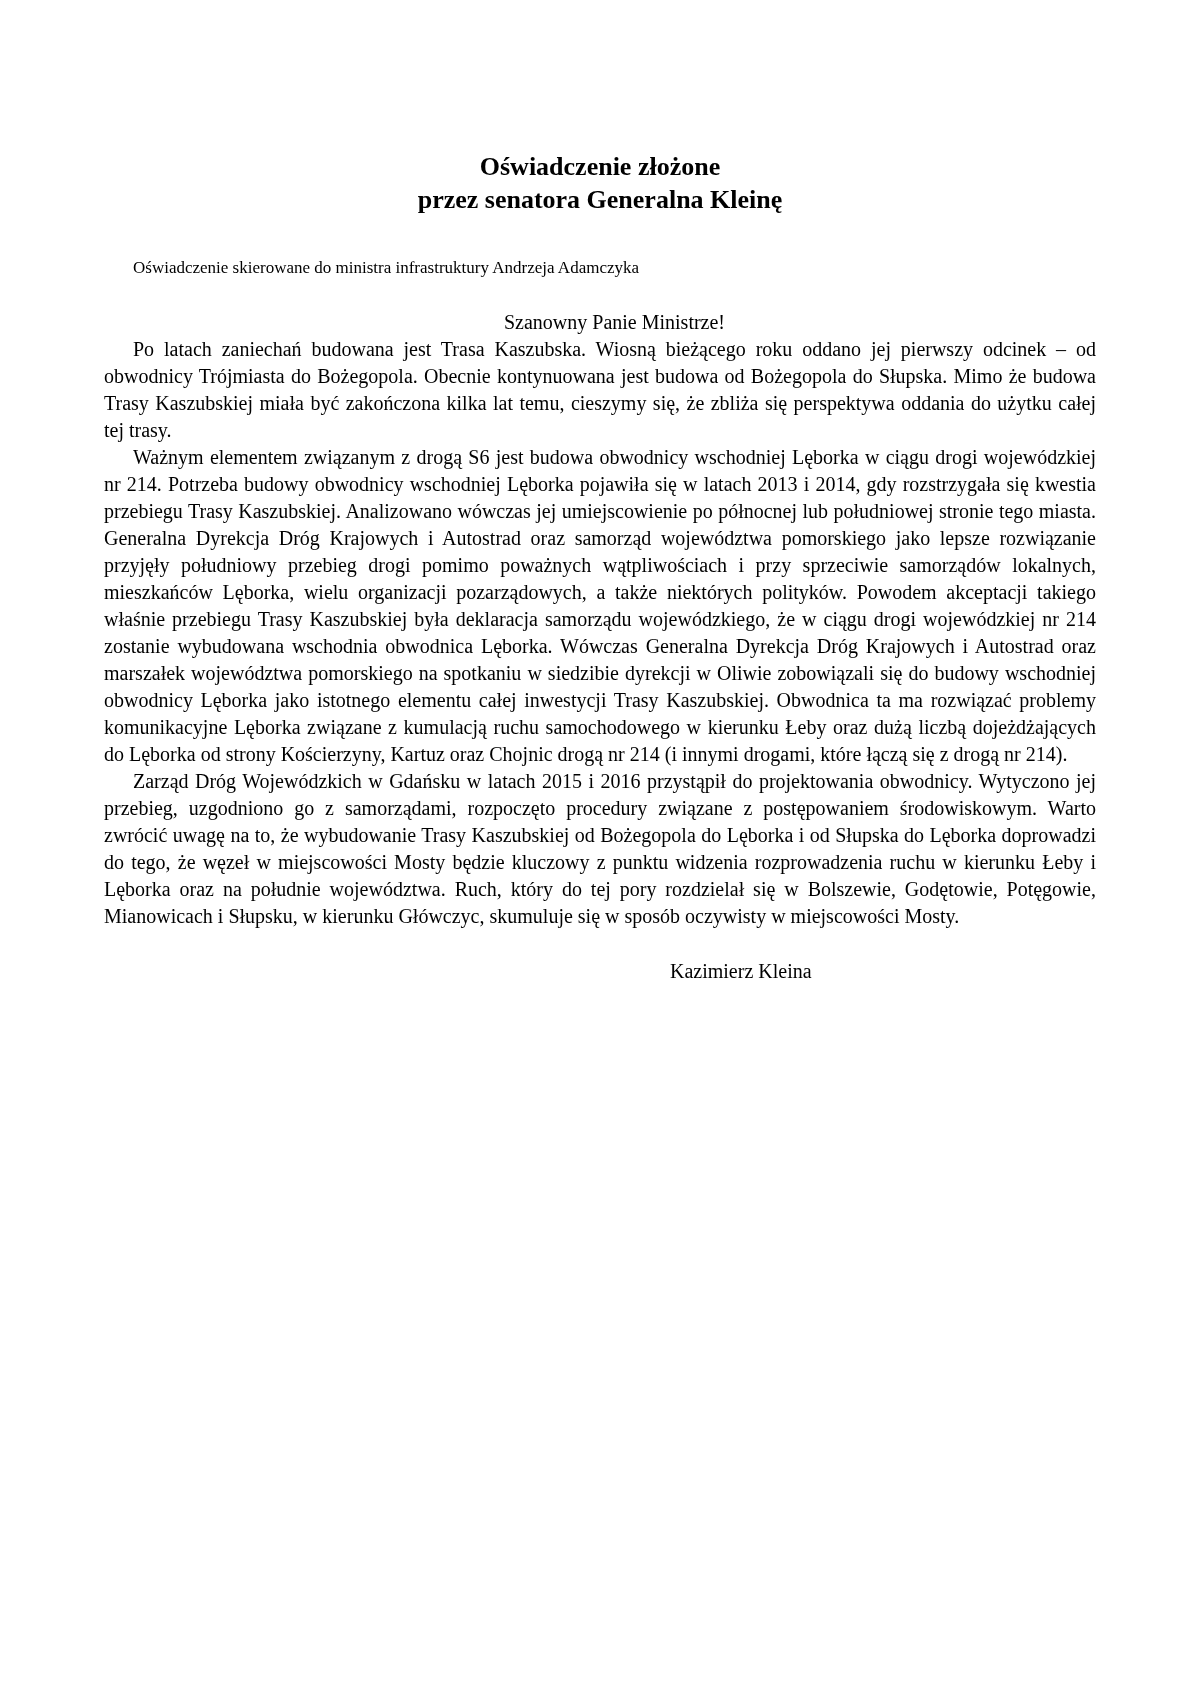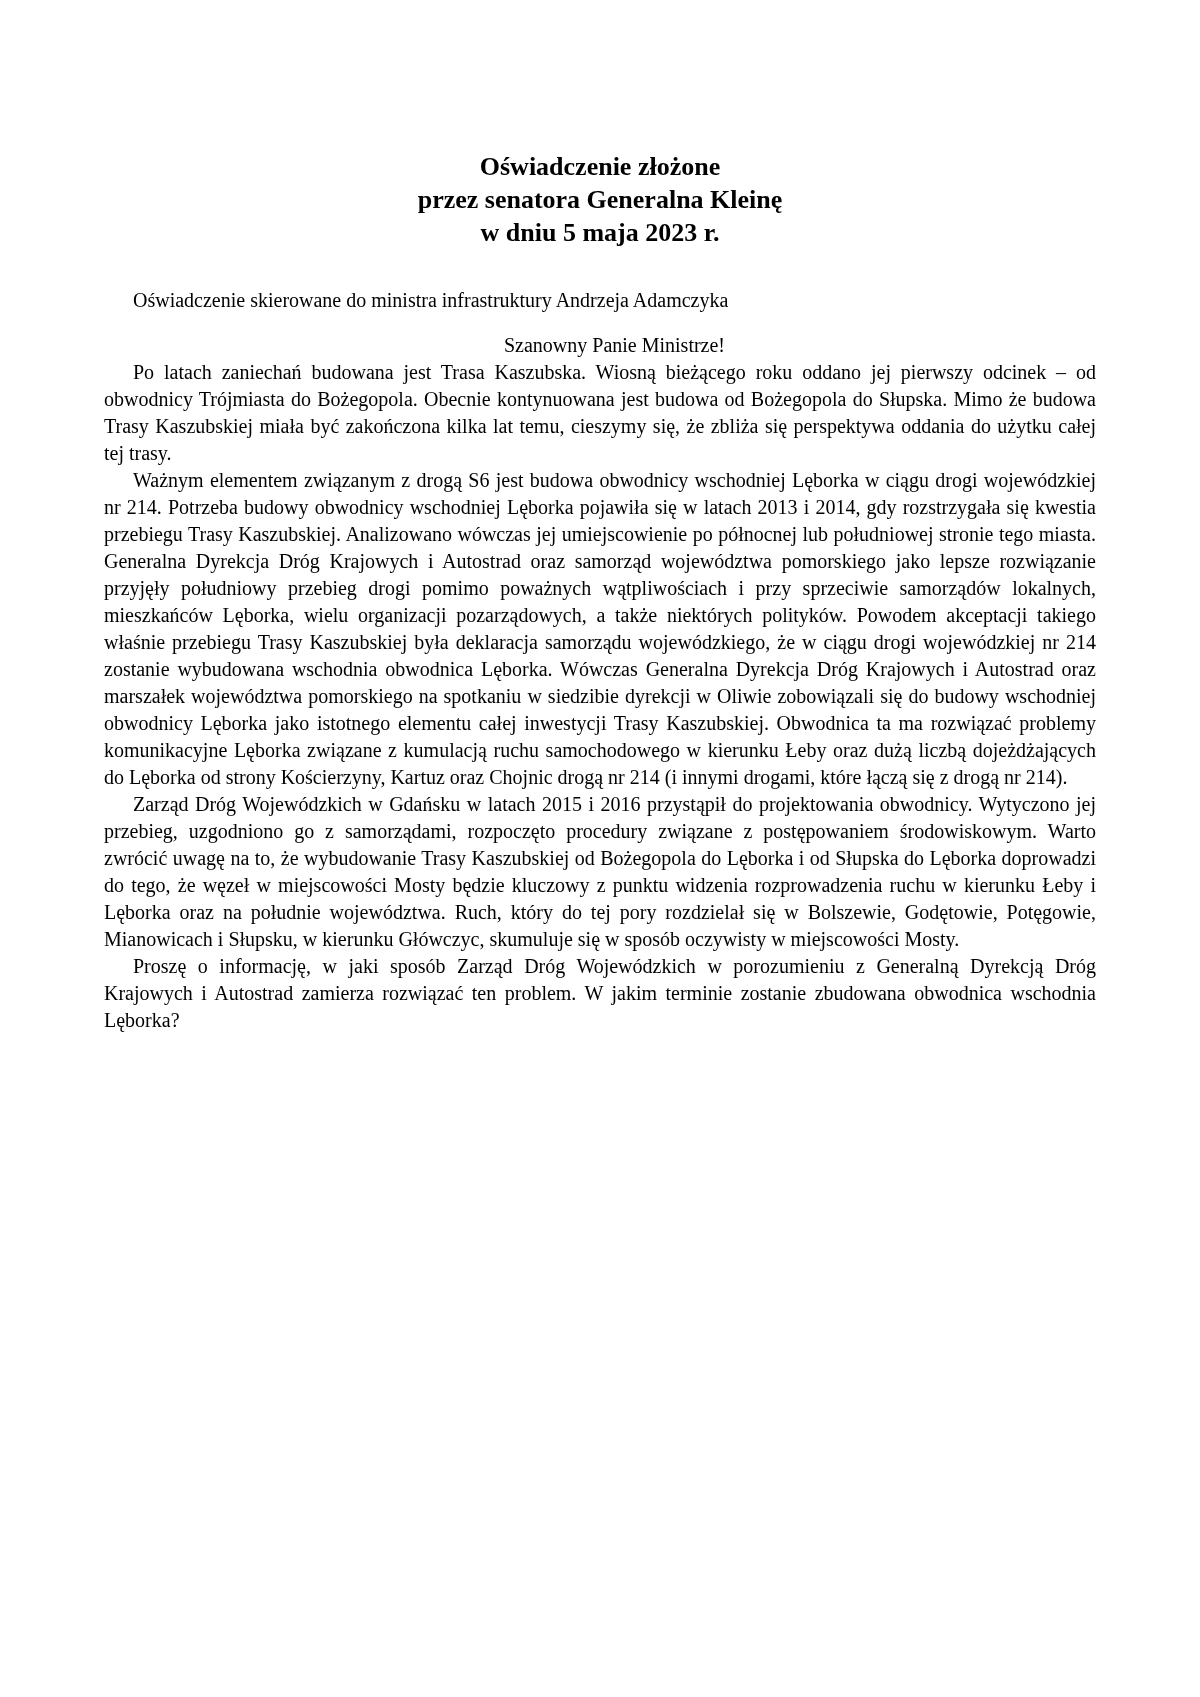--- a/index.html
+++ b/index.html
@@ -27,24 +27,24 @@
     text-align: center;
     font-weight: bold;
     font-size: 26px;
     line-height: 33px;
     margin: 0 0 38px 0;
   }
   .doc-title div {
     white-space: nowrap;
   }
   .addressee {
-    font-size: 20px;
+    font-size: 17px;
     line-height: 27px;
     text-indent: 29px;
-    margin: 0 0 18px 0;
+    margin: 0 0 28px 0;
   }
   .body-text {
     font-size: 20px;
     line-height: 27px;
     text-align: justify;
   }
   .body-text p {
     margin: 0;
     text-indent: 29px;
   }
@@ -61,28 +61,27 @@
 </style>
 </head>
 <body>
 
 <div class="page">
   <div class="content">
 
     <div class="doc-title">
       <div>Oświadczenie złożone</div>
       <div>przez senatora Generalna Kleinę</div>
-      <div>w dniu 5 maja 2023 r.</div>
     </div>
 
     <div class="addressee">Oświadczenie skierowane do ministra infrastruktury Andrzeja Adamczyka</div>
 
     <div class="body-text">
       <p class="salutation">Szanowny Panie Ministrze!</p>
       <p>Po latach zaniechań budowana jest Trasa Kaszubska. Wiosną bieżącego roku oddano jej pierwszy odcinek – od obwodnicy Trójmiasta do Bożegopola. Obecnie kontynuowana jest budowa od Bożegopola do Słupska. Mimo że budowa Trasy Kaszubskiej miała być zakończona kilka lat temu, cieszymy się, że zbliża się perspektywa oddania do użytku całej tej trasy.</p>
       <p>Ważnym elementem związanym z drogą S6 jest budowa obwodnicy wschodniej Lęborka w ciągu drogi wojewódzkiej nr 214. Potrzeba budowy obwodnicy wschodniej Lęborka pojawiła się w latach 2013 i 2014, gdy rozstrzygała się kwestia przebiegu Trasy Kaszubskiej. Analizowano wówczas jej umiejscowienie po północnej lub południowej stronie tego miasta. Generalna Dyrekcja Dróg Krajowych i Autostrad oraz samorząd województwa pomorskiego jako lepsze rozwiązanie przyjęły południowy przebieg drogi pomimo poważnych wątpliwościach i przy sprzeciwie samorządów lokalnych, mieszkańców Lęborka, wielu organizacji pozarządowych, a także niektórych polityków. Powodem akceptacji takiego właśnie przebiegu Trasy Kaszubskiej była deklaracja samorządu wojewódzkiego, że w ciągu drogi wojewódzkiej nr 214 zostanie wybudowana wschodnia obwodnica Lęborka. Wówczas Generalna Dyrekcja Dróg Krajowych i Autostrad oraz marszałek województwa pomorskiego na spotkaniu w siedzibie dyrekcji w Oliwie zobowiązali się do budowy wschodniej obwodnicy Lęborka jako istotnego elementu całej inwestycji Trasy Kaszubskiej. Obwodnica ta ma rozwiązać problemy komunikacyjne Lęborka związane z kumulacją ruchu samochodowego w kierunku Łeby oraz dużą liczbą dojeżdżających do Lęborka od strony Kościerzyny, Kartuz oraz Chojnic drogą nr 214 (i innymi drogami, które łączą się z drogą nr 214).</p>
       <p>Zarząd Dróg Wojewódzkich w Gdańsku w latach 2015 i 2016 przystąpił do projektowania obwodnicy. Wytyczono jej przebieg, uzgodniono go z samorządami, rozpoczęto procedury związane z postępowaniem środowiskowym. Warto zwrócić uwagę na to, że wybudowanie Trasy Kaszubskiej od Bożegopola do Lęborka i od Słupska do Lęborka doprowadzi do tego, że węzeł w miejscowości Mosty będzie kluczowy z punktu widzenia rozprowadzenia ruchu w kierunku Łeby i Lęborka oraz na południe województwa. Ruch, który do tej pory rozdzielał się w Bolszewie, Godętowie, Potęgowie, Mianowicach i Słupsku, w kierunku Główczyc, skumuluje się w sposób oczywisty w miejscowości Mosty.</p>
-      <p>Proszę o informację, w jaki sposób Zarząd Dróg Wojewódzkich w porozumieniu z Generalną Dyrekcją Dróg Krajowych i Autostrad zamierza rozwiązać ten problem. W jakim terminie zostanie zbudowana obwodnica wschodnia Lęborka?</p>
     </div>
 
+    <div class="signature">Kazimierz Kleina</div>
 
   </div>
 </div>
 
 </body></html>

